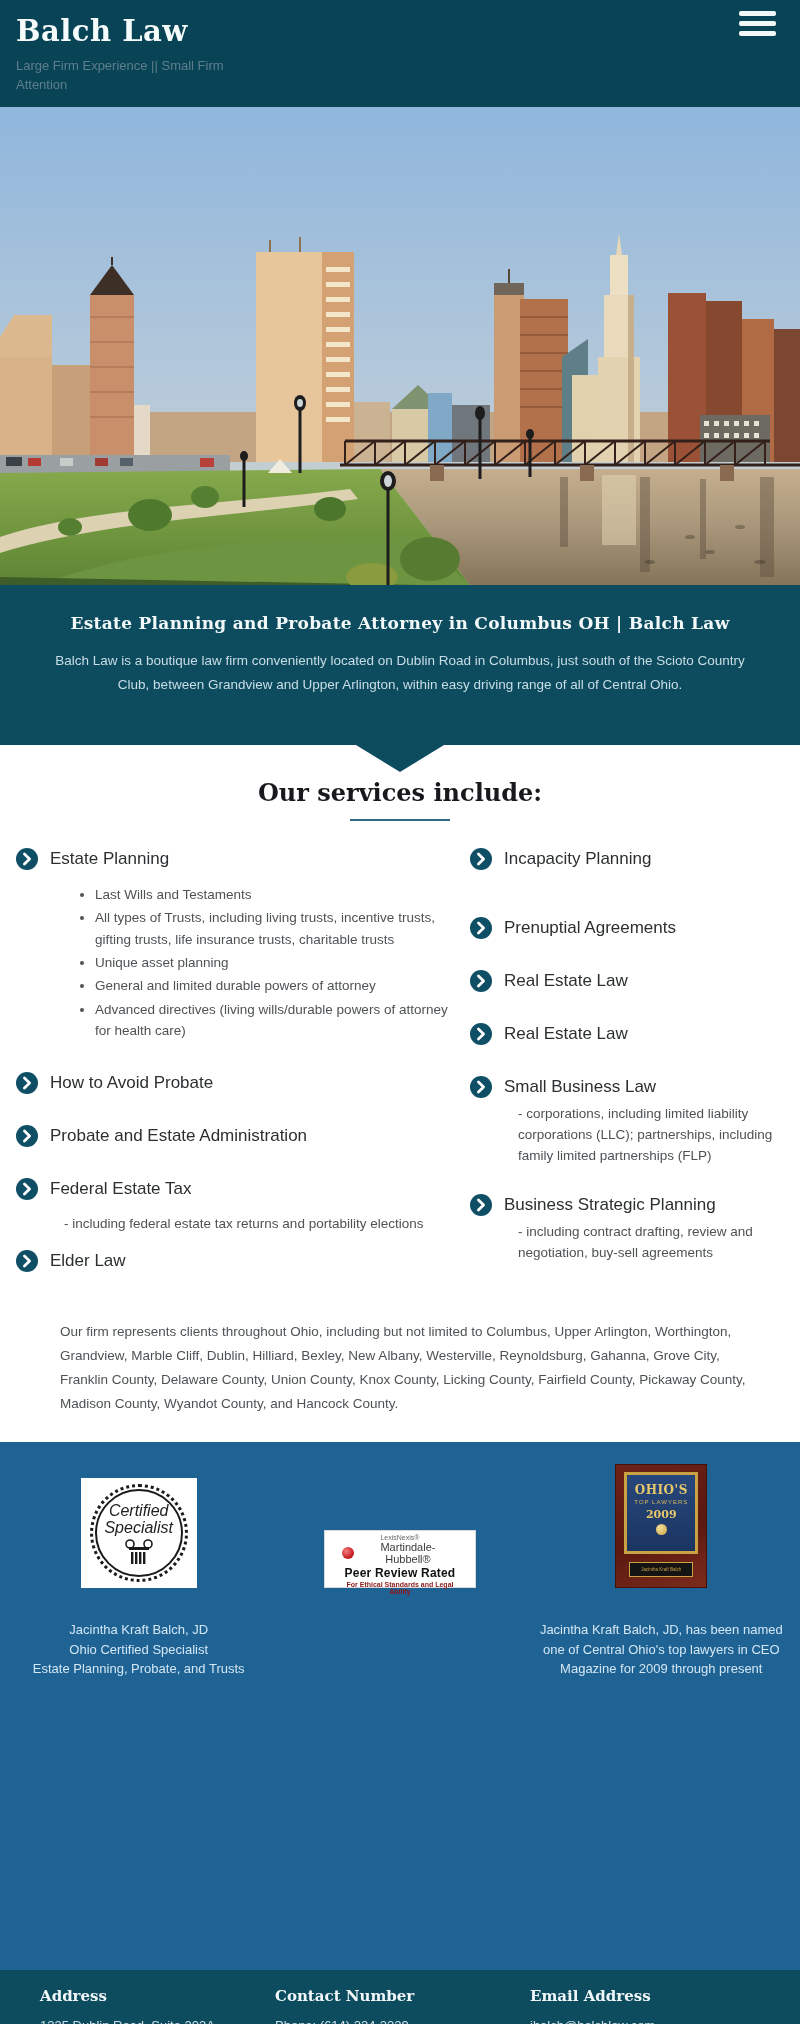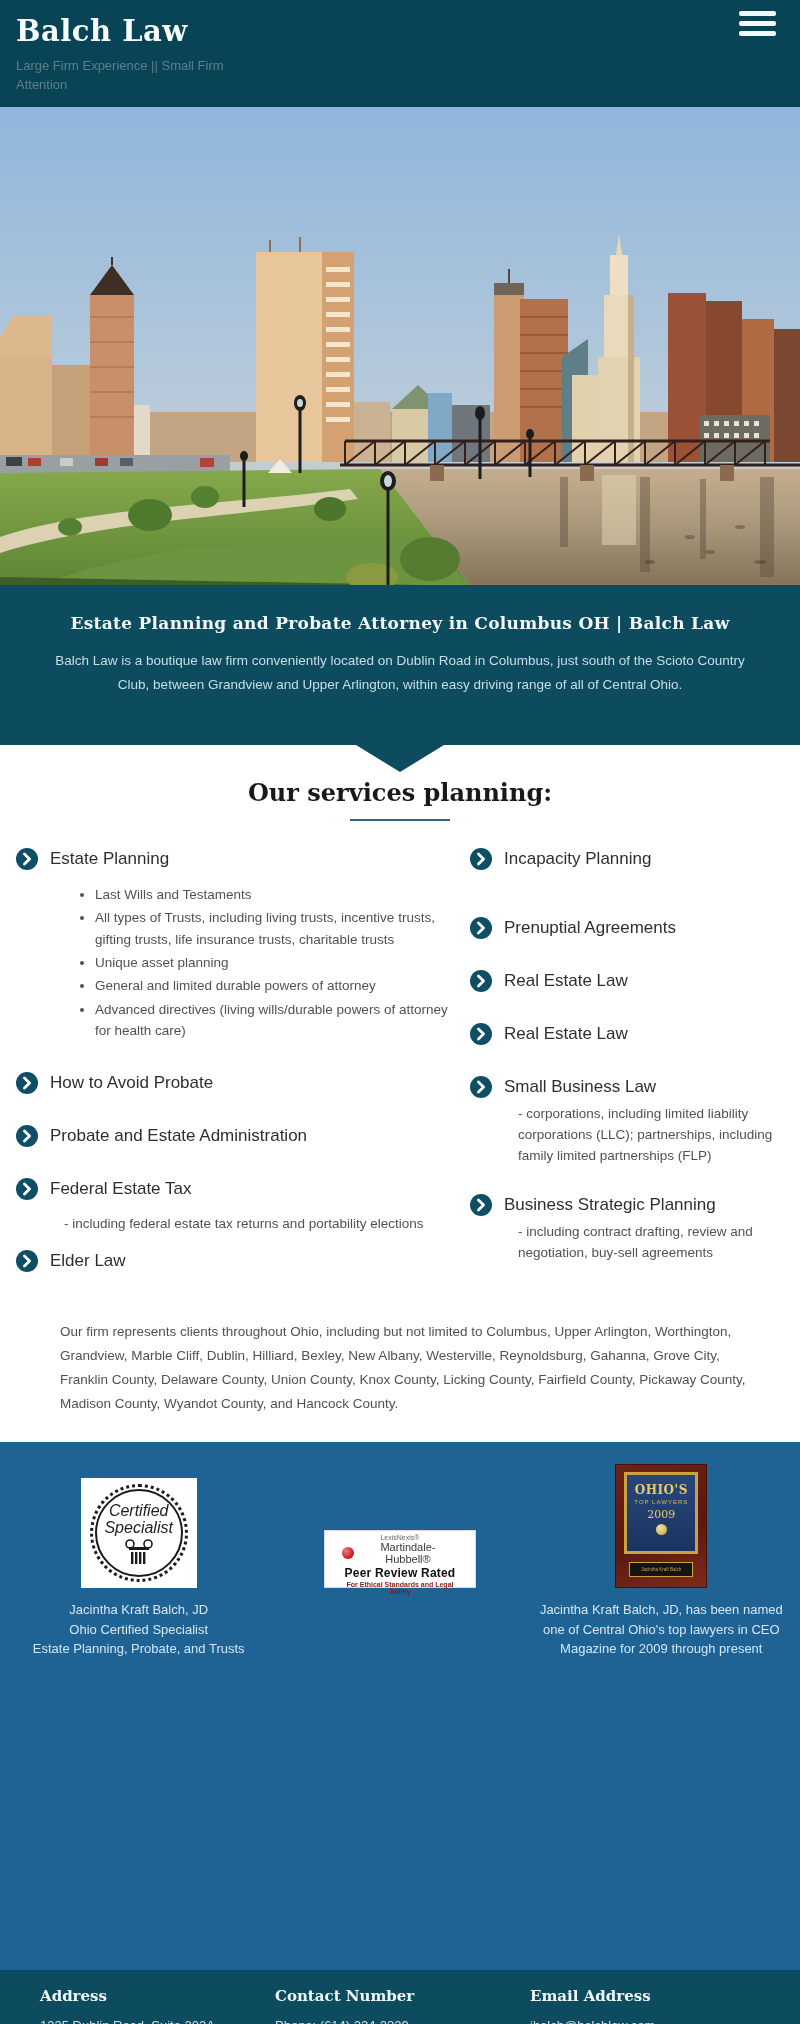--- a/index.html
+++ b/index.html
@@ -37,21 +37,21 @@
   .svc-bullets { margin:12px 0 30px 64px; padding-left:15px; font-size:13.5px; line-height:1.58; color:#4e5255; }
   .svc-bullets li { margin-bottom:2px; }
   .gap-lg { margin-bottom:30px; }
   .col-right .svc-item { margin-bottom:30px; }
   .col-right .first-gap { margin-bottom:46px; }
   .services-paragraph { margin:34px 34px 0 60px; font-size:13.5px; line-height:1.78; color:#4e5255; }
 
   
   .credentials { background:#1f6395; height:528px; padding:18px 10px 0; }
   .cred-row { display:flex; justify-content:space-between; }
-  .cred-col { width:33%; display:flex; flex-direction:column; align-items:center; }
+  .cred-col { width:33%; display:flex; flex-direction:column; align-items:center;gap:20px; }
   .cred-art { height:128px; display:flex; align-items:flex-end; justify-content:center; }
   .cred-caption { margin-top:12px; font-size:13px; line-height:1.5; color:#d3e6f3; text-align:center; max-width:252px; }
 
   
   .seal-box { width:116px; height:110px; background:#ffffff; display:flex; align-items:center; justify-content:center; }
   .seal-circle { width:88px; height:88px; border-radius:50%; border:2px solid #1b1b1b; outline:3px dotted #1b1b1b; outline-offset:2px; display:flex; flex-direction:column; align-items:center; justify-content:center; background:#fff; }
   .seal-line { font-size:16px; color:#222; line-height:1.1;font-style:italic; }
 
   
   .mh-box { width:152px; height:58px; background:#ffffff; border:1px solid #d8d8d8; padding:3px 17px 0; text-align:center; }
@@ -60,21 +60,21 @@
   .mh-sphere { width:12px; height:12px; border-radius:50%; background:radial-gradient(circle at 35% 35%, #f08080, #cc2127 60%, #8e1016); margin-right:4px; }
   .mh-name { font-size:11px; color:#3a3a3a; }
   .mh-title { font-size:12px; font-weight:bold; color:#111; letter-spacing:.2px; margin-top:1px; }
   .mh-sub { font-size:7px; font-weight:bold; color:#8b1a1a; margin-top:1px; }
 
   
   .plaque { width:92px; height:124px; background:linear-gradient(160deg,#6e2218,#5a180f 55%,#7c2c1c); border:1px solid #43100a; padding:7px 8px; }
   .plaque-frame { width:100%; height:82px; border:3px solid #c9a244; background:linear-gradient(180deg,#27477c,#1b3561); text-align:center; padding-top:8px; }
   .plaque-t1 { font-family:"DejaVu Serif", serif; font-size:12px; font-weight:bold; color:#e9c96a; letter-spacing:.5px; }
   .plaque-t2 { font-size:6px; color:#d9b95c; letter-spacing:1px; margin-top:2px; }
-  .plaque-t3 { font-family:"DejaVu Serif", serif; font-size:11px; font-weight:normal; color:#e9c96a; margin-top:3px; }
+  .plaque-t3 { font-family:"DejaVu Serif", serif; font-size:11px; font-weight:bold; color:#e9c96a; margin-top:3px; }
   .plaque-seal { width:11px; height:11px; border-radius:50%; background:radial-gradient(circle at 35% 35%, #f4e09a, #c9a244); margin:3px auto 0; }
   .plaque-plate { width:64px; height:15px; margin:8px auto 0; background:#141414; border:1px solid #c9a244; color:#c9a244; font-size:4.5px; line-height:13px; text-align:center; overflow:hidden; }
 
   
   .contact { background:#0d4c5e; height:97px; padding:17px 40px 0; display:flex; }
   .contact-col h3 { font-family:"DejaVu Serif", serif; font-size:15px; font-weight:bold; color:#f2f7f9; margin-bottom:11px; }
   .contact-col div { font-size:13px; line-height:1.6; color:#cfe0e8; }
   .contact-address { width:235px; }
   .contact-phone { width:255px; }
   .contact-email { width:230px; }
@@ -281,21 +281,21 @@
   </g>
 </svg>
 
 <section class="banner">
   <h2>Estate Planning and Probate Attorney in Columbus OH | Balch Law</h2>
   <p>Balch Law is a boutique law firm conveniently located on Dublin Road in Columbus, just south of the Scioto Country Club, between Grandview and Upper Arlington, within easy driving range of all of Central Ohio.</p>
 </section>
 <div class="banner-arrow"></div>
 
 <section class="services">
-  <h2 class="services-heading">Our services planning:</h2>
+  <h2 class="services-heading">Our services include:</h2>
   <div class="services-underline"></div>
 
   <div class="services-cols">
 
     <div class="col-left">
       <div class="svc-item">
         <svg class="svc-icon" viewBox="0 0 24 24">
             <circle cx="12" cy="12" r="12" fill="#0f4f66"></circle>
             <path d="M9.2 6.6 L14.8 12 L9.2 17.4" stroke="#fff" stroke-width="3" fill="none" stroke-linecap="round" stroke-linejoin="round"></path>
           </svg>

